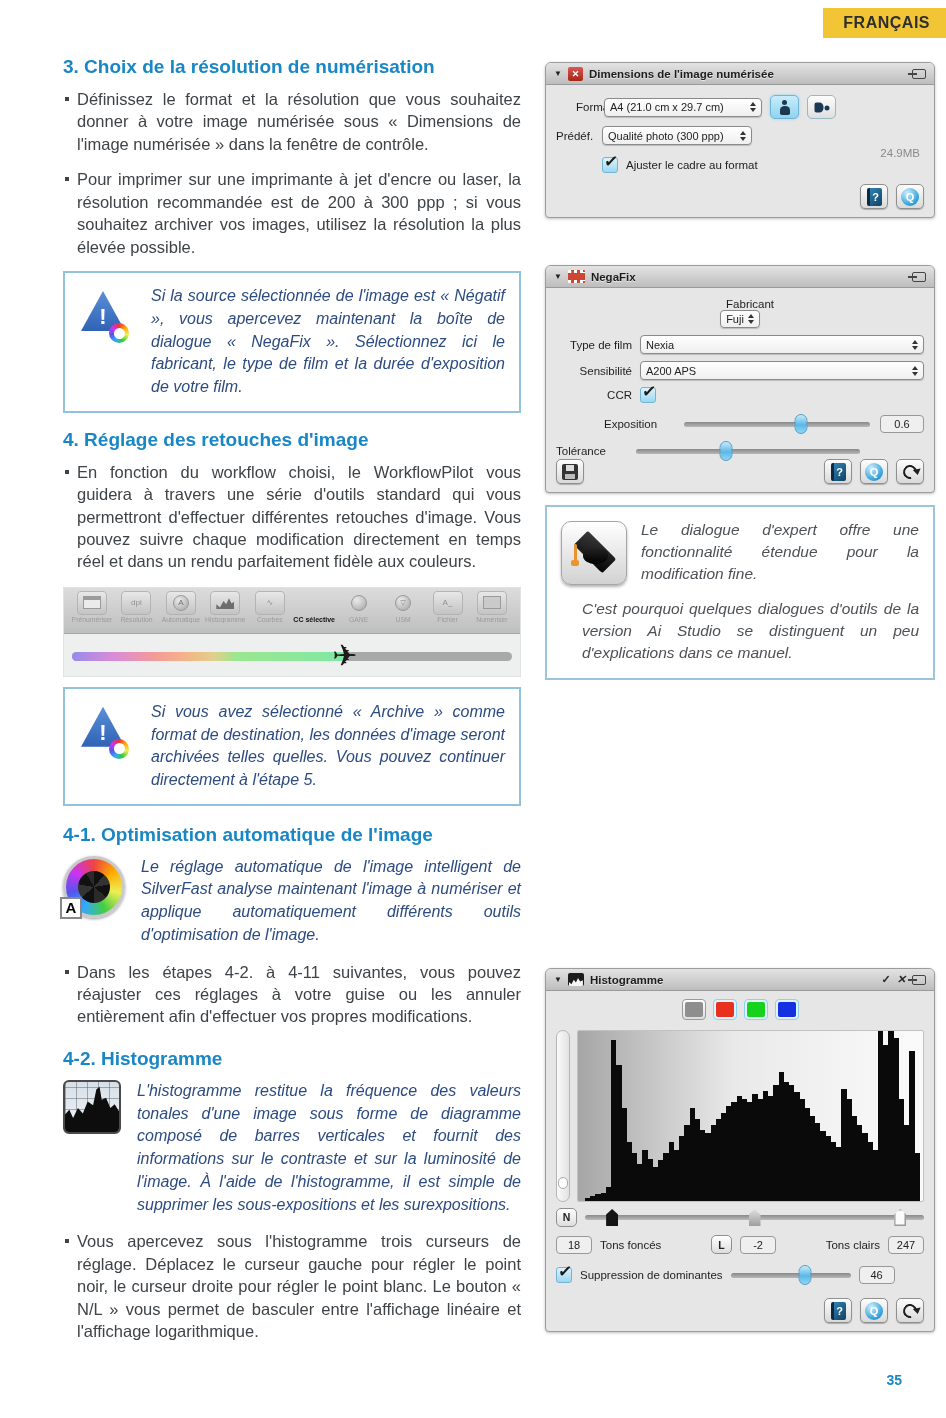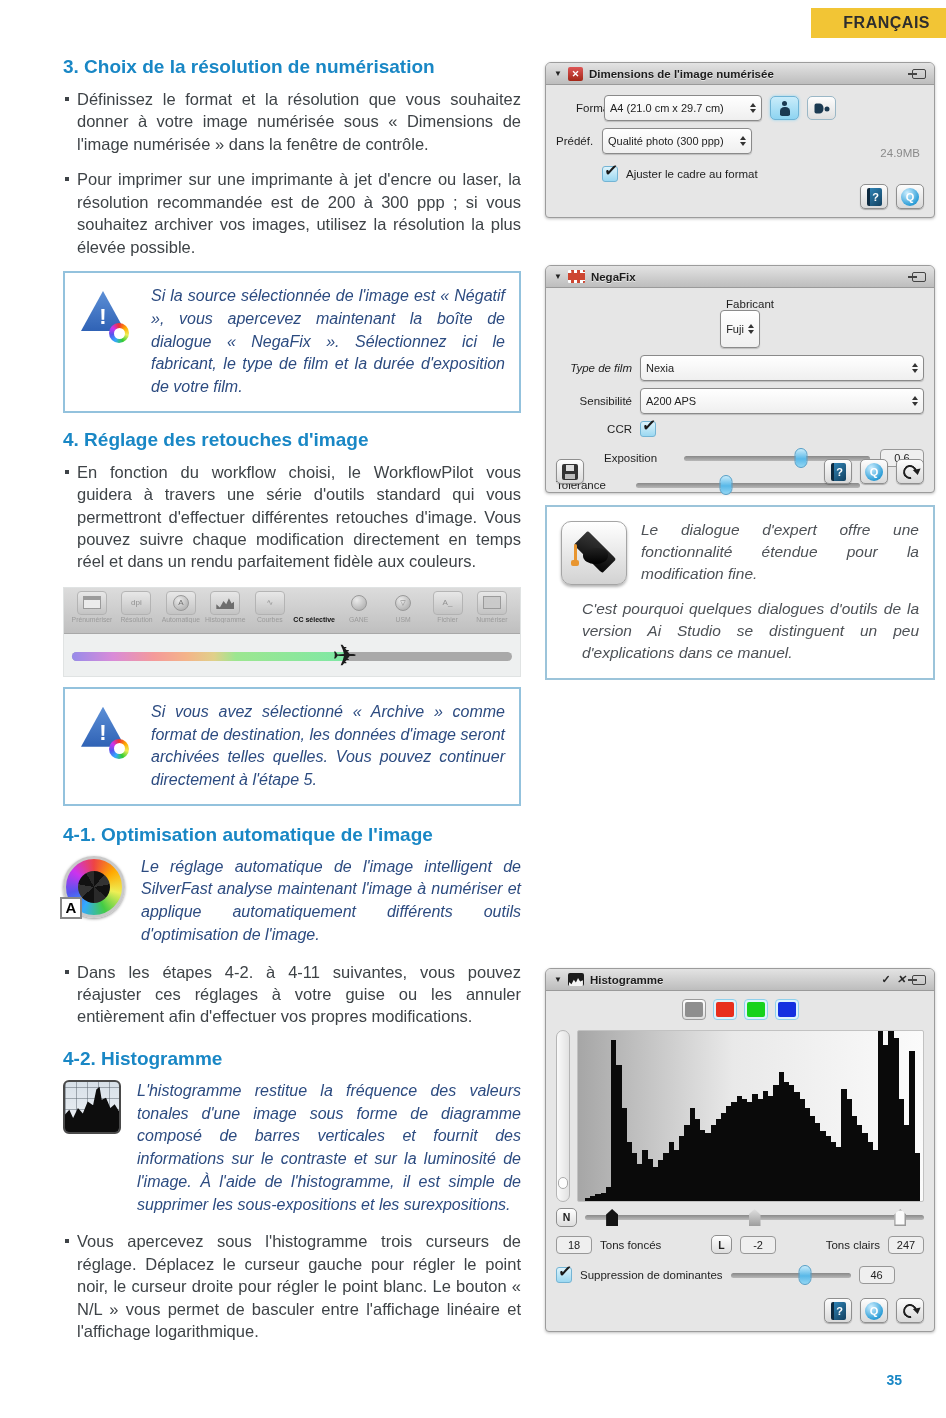--- a/index.html
+++ b/index.html
@@ -1,21 +1,21 @@
 <!DOCTYPE html>
 <html><head>
 <meta charset="utf-8">
 <style>
   * { margin:0; padding:0; box-sizing:border-box; }
   body { background:#fff; font-family:"Liberation Sans", sans-serif; }
   .page { position:relative; width:946px; height:1418px; background:#fff; overflow:hidden; }
 
   
   .banner { position:absolute; top:8px; right:0; background:#f2c535; color:#2e2e2e;
-    font-weight:bold; font-size:16px; padding:6px 16px 6px 32px; letter-spacing:.5px; }
+    font-weight:bold; font-size:16px; padding:6px 16px 6px 20px; letter-spacing:.5px; }
   .pagenum { position:absolute; top:1372px; right:44px; color:#1987c5; font-weight:bold; font-size:14px; }
 
   
   .left-col { position:absolute; left:63px; top:56px; width:458px; color:#3e4347; }
   h3.sec { color:#1987c5; font-size:19px; font-weight:bold; margin:0 0 10px; }
   .para { display:flex; margin:0 0 13px; }
   .bullet { width:4px; height:4px; background:#3e4347; margin:9px 8px 0 2px; flex:none; }
   .ptext { flex:1; font-size:16.5px; line-height:1.36; text-align:justify; }
 
   .notebox { border:2px solid #93c2dd; background:#fff; padding:12px 14px; display:flex; gap:14px;
@@ -84,21 +84,21 @@
   .red-x-icon { width:15px; height:14px; background:linear-gradient(#d55,#a32616); border-radius:2px;
     color:#fff; font-size:9px; font-weight:bold; display:flex; align-items:center; justify-content:center; }
   .film-icon { width:17px; height:13px; background:#cd4631; border-top:3px dotted #fff; border-bottom:3px dotted #fff; border-radius:1px; }
   .histmini-icon { width:16px; height:13px; background:#1c1c1c; border-radius:2px; position:relative; overflow:hidden; }
   .histmini-icon::after { content:''; position:absolute; bottom:0; left:1px; right:1px; height:9px; background:#f5f5f5;
     clip-path:polygon(0 100%,0 55%,18% 80%,35% 30%,50% 60%,65% 12%,80% 50%,100% 35%,100% 100%); }
 
   .drow { display:flex; align-items:center; padding:0 10px; margin-top:7px; }
   .dlabel { font-size:11.5px; color:#1e1e1e; }
   .select { display:flex; align-items:center; background:linear-gradient(#fff,#efefef); border:1px solid #8a8a8a;
-    border-radius:4px; padding:12px 5px; height:19px; box-shadow:0 1px 1px rgba(0,0,0,.18); gap:4px;justify-content:center; }
+    border-radius:4px; padding:2px 5px; height:19px; box-shadow:0 1px 1px rgba(0,0,0,.18); gap:4px;justify-content:center; }
   .stepper { display:flex; flex-direction:column; gap:2px; margin-left:auto; }
   .st-up { width:0; height:0; border-left:3.5px solid transparent; border-right:3.5px solid transparent; border-bottom:4.5px solid #333; }
   .st-dn { width:0; height:0; border-left:3.5px solid transparent; border-right:3.5px solid transparent; border-top:4.5px solid #333; }
 
   .orient { width:29px; height:24px; border-radius:5px; border:1px solid #9ab7c6; margin-left:8px;
     background:linear-gradient(#fdfdfd,#dfdfdf); display:flex; align-items:center; justify-content:center; }
   .orient.sel { background:linear-gradient(#c9ecfa,#8ed4f1); border-color:#6fb4d6; box-shadow:0 0 3px #8ed4f1; }
   .person { position:relative; width:10px; height:15px; }
   .person::before { content:''; position:absolute; top:0; left:2.5px; width:5px; height:5px; border-radius:50%; background:#1b3a52; }
   .person::after { content:''; position:absolute; bottom:0; left:0; width:10px; height:9px; border-radius:45% 45% 20% 20%; background:#1b3a52; }
@@ -364,21 +364,21 @@
       <span class="dlabel" style="width:76px; text-align:right; margin-right:8px;">Fabricant</span>
       <div class="select" style="flex:1;">
         <span>Fuji</span>
         <span class="stepper">
             <span class="st-up"></span>
             <span class="st-dn"></span>
           </span>
       </div>
     </div>
     <div class="drow">
-      <span class="dlabel" style="width:76px; text-align:right; margin-right:8px;font-style:italic;">Type de film</span>
+      <span class="dlabel" style="width:76px; text-align:right; margin-right:8px;">Type de film</span>
       <div class="select" style="flex:1;">
         <span>Nexia</span>
         <span class="stepper">
             <span class="st-up"></span>
             <span class="st-dn"></span>
           </span>
       </div>
     </div>
     <div class="drow">
       <span class="dlabel" style="width:76px; text-align:right; margin-right:8px;">Sensibilité</span>

